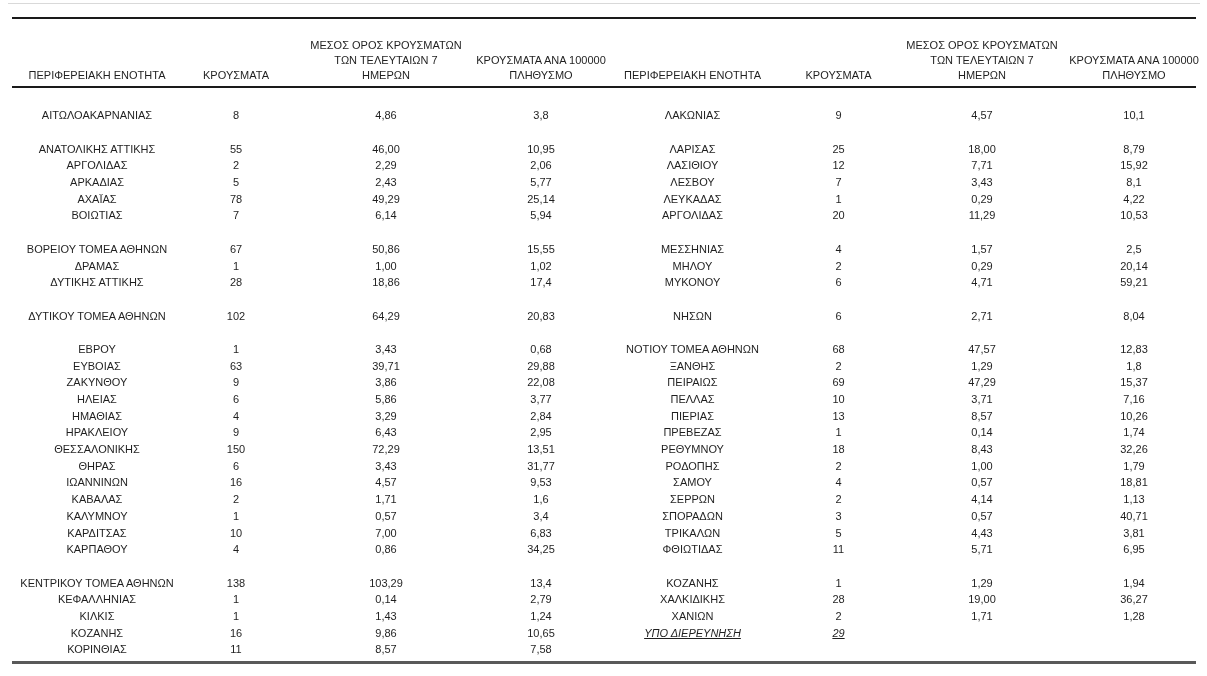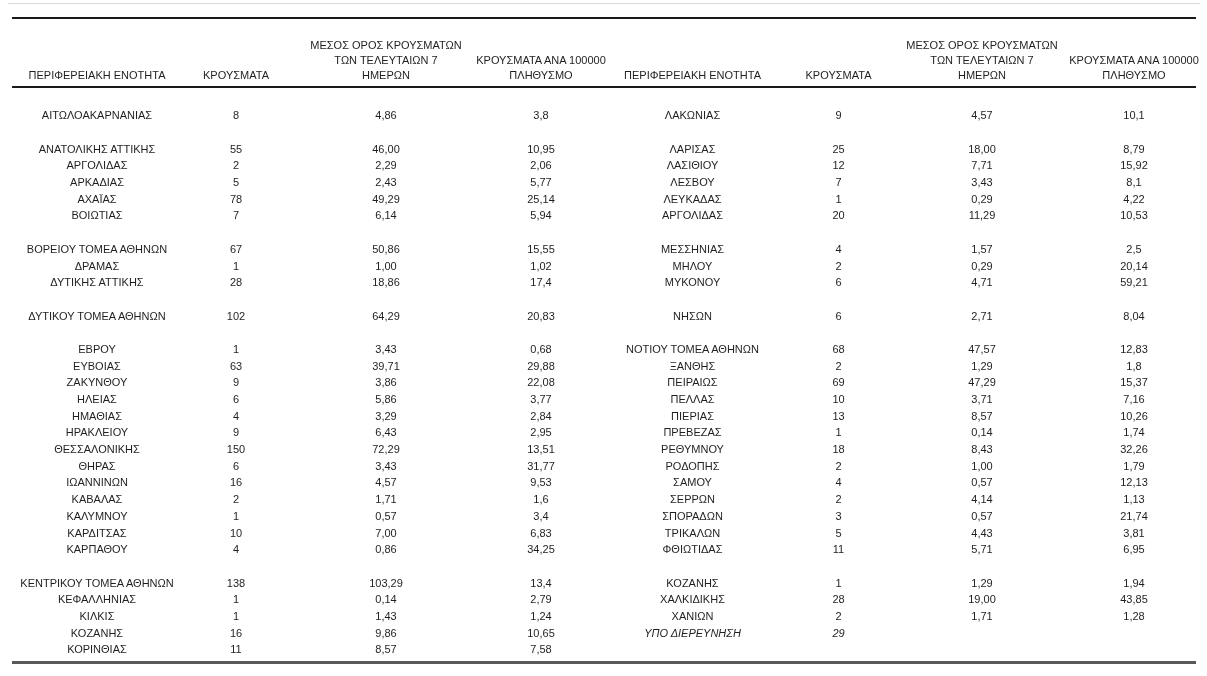--- a/index.html
+++ b/index.html
@@ -49,21 +49,21 @@
     padding-bottom: 3px;
   }
   .cell {
     display: flex;
     align-items: center;
     justify-content: center;
     text-align: center;
     font-size: 11px;
     white-space: nowrap;
   }
-  .cell.italic { font-style: italic; }
+  .cell.italic { font-style: italic; text-decoration: underline; }
 </style>
 </head>
 <body>
 
 <div class="top-divider"></div>
 
 <div class="report-table">
   <div class="thead">
     <div class="hcell">
       <span>ΠΕΡΙΦΕΡΕΙΑΚΗ ΕΝΟΤΗΤΑ</span>
@@ -273,37 +273,37 @@
       <div class="cell">2</div>
       <div class="cell">1,00</div>
       <div class="cell">1,79</div>
       <div class="cell">ΙΩΑΝΝΙΝΩΝ</div>
       <div class="cell">16</div>
       <div class="cell">4,57</div>
       <div class="cell">9,53</div>
       <div class="cell">ΣΑΜΟΥ</div>
       <div class="cell">4</div>
       <div class="cell">0,57</div>
-      <div class="cell">12,13</div>
+      <div class="cell">18,81</div>
       <div class="cell">ΚΑΒΑΛΑΣ</div>
       <div class="cell">2</div>
       <div class="cell">1,71</div>
       <div class="cell">1,6</div>
       <div class="cell">ΣΕΡΡΩΝ</div>
       <div class="cell">2</div>
       <div class="cell">4,14</div>
       <div class="cell">1,13</div>
       <div class="cell">ΚΑΛΥΜΝΟΥ</div>
       <div class="cell">1</div>
       <div class="cell">0,57</div>
       <div class="cell">3,4</div>
       <div class="cell">ΣΠΟΡΑΔΩΝ</div>
       <div class="cell">3</div>
       <div class="cell">0,57</div>
-      <div class="cell">21,74</div>
+      <div class="cell">40,71</div>
       <div class="cell">ΚΑΡΔΙΤΣΑΣ</div>
       <div class="cell">10</div>
       <div class="cell">7,00</div>
       <div class="cell">6,83</div>
       <div class="cell">ΤΡΙΚΑΛΩΝ</div>
       <div class="cell">5</div>
       <div class="cell">4,43</div>
       <div class="cell">3,81</div>
       <div class="cell">ΚΑΡΠΑΘΟΥ</div>
       <div class="cell">4</div>
@@ -329,21 +329,21 @@
       <div class="cell">1</div>
       <div class="cell">1,29</div>
       <div class="cell">1,94</div>
       <div class="cell">ΚΕΦΑΛΛΗΝΙΑΣ</div>
       <div class="cell">1</div>
       <div class="cell">0,14</div>
       <div class="cell">2,79</div>
       <div class="cell">ΧΑΛΚΙΔΙΚΗΣ</div>
       <div class="cell">28</div>
       <div class="cell">19,00</div>
-      <div class="cell">43,85</div>
+      <div class="cell">36,27</div>
       <div class="cell">ΚΙΛΚΙΣ</div>
       <div class="cell">1</div>
       <div class="cell">1,43</div>
       <div class="cell">1,24</div>
       <div class="cell">ΧΑΝΙΩΝ</div>
       <div class="cell">2</div>
       <div class="cell">1,71</div>
       <div class="cell">1,28</div>
       <div class="cell">ΚΟΖΑΝΗΣ</div>
       <div class="cell">16</div>

